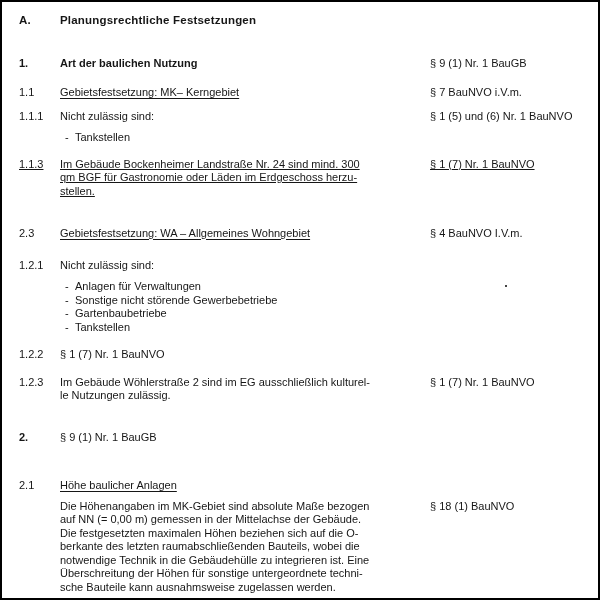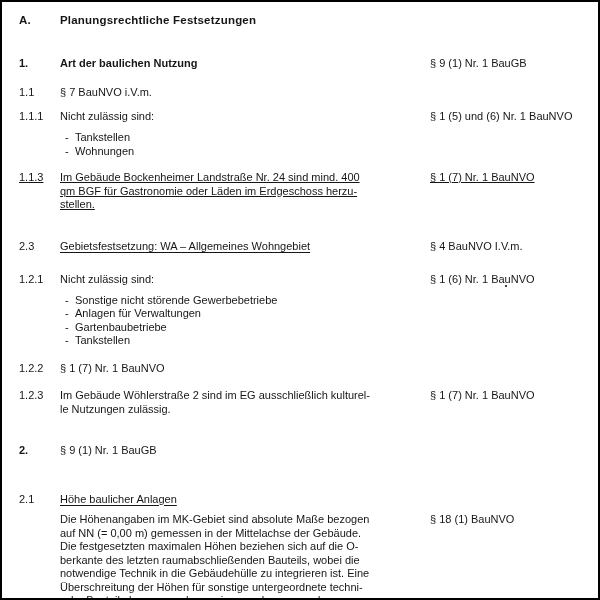--- a/index.html
+++ b/index.html
@@ -62,63 +62,62 @@
   </div>
 
   <div class="row m-s1">
     <span class="num bold">1.</span>
     <span class="txt bold">Art der baulichen Nutzung</span>
     <span class="ref">§ 9 (1) Nr. 1 BauGB</span>
   </div>
 
   <div class="row m-s11">
     <span class="num">1.1</span>
+    <span class="txt"><span class="und">Gebietsfestsetzung: MK– Kerngebiet</span></span>
     <span class="ref">§ 7 BauNVO i.V.m.</span>
   </div>
 
   <div class="row m-s111">
     <span class="num">1.1.1</span>
     <span class="txt">Nicht zulässig sind:</span>
     <span class="ref">§ 1 (5) und (6) Nr. 1 BauNVO</span>
   </div>
 
   <div class="row m-bul1">
     <span class="num"></span>
     <span class="txt">
       <span class="bullet-line"><span class="dash">-</span><span>Tankstellen</span></span>
-      <span class="bullet-line"><span class="dash">-</span><span>Wohnungen</span></span>
     </span>
     <span class="ref"></span>
   </div>
 
   <div class="row m-s113">
     <span class="num">1.1.3</span>
-    <span class="txt lines">Im Gebäude Bockenheimer Landstraße Nr. 24 sind mind. 400
+    <span class="txt lines">Im Gebäude Bockenheimer Landstraße Nr. 24 sind mind. 300
 qm BGF für Gastronomie oder Läden im Erdgeschoss herzu-
 stellen.</span>
     <span class="ref">§ 1 (7) Nr. 1 BauNVO</span>
   </div>
 
   <div class="row m-s12">
     <span class="num">2.3</span>
     <span class="txt"><span class="und">Gebietsfestsetzung: WA – Allgemeines Wohngebiet</span></span>
     <span class="ref">§ 4 BauNVO I.V.m.</span>
   </div>
 
   <div class="row m-s121">
     <span class="num">1.2.1</span>
     <span class="txt">Nicht zulässig sind:</span>
-    <span class="ref">§ 1 (6) Nr. 1 BauNVO</span>
   </div>
 
   <div class="row m-bul2">
     <span class="num"></span>
     <span class="txt">
+      <span class="bullet-line"><span class="dash">-</span><span>Anlagen für Verwaltungen</span></span>
       <span class="bullet-line"><span class="dash">-</span><span>Sonstige nicht störende Gewerbebetriebe</span></span>
-      <span class="bullet-line"><span class="dash">-</span><span>Anlagen für Verwaltungen</span></span>
       <span class="bullet-line"><span class="dash">-</span><span>Gartenbaubetriebe</span></span>
       <span class="bullet-line"><span class="dash">-</span><span>Tankstellen</span></span>
     </span>
     <span class="ref"></span>
   </div>
 
   <div class="row m-s122">
     <span class="num">1.2.2</span>
     <span class="ref">§ 1 (7) Nr. 1 BauNVO</span>
   </div>

